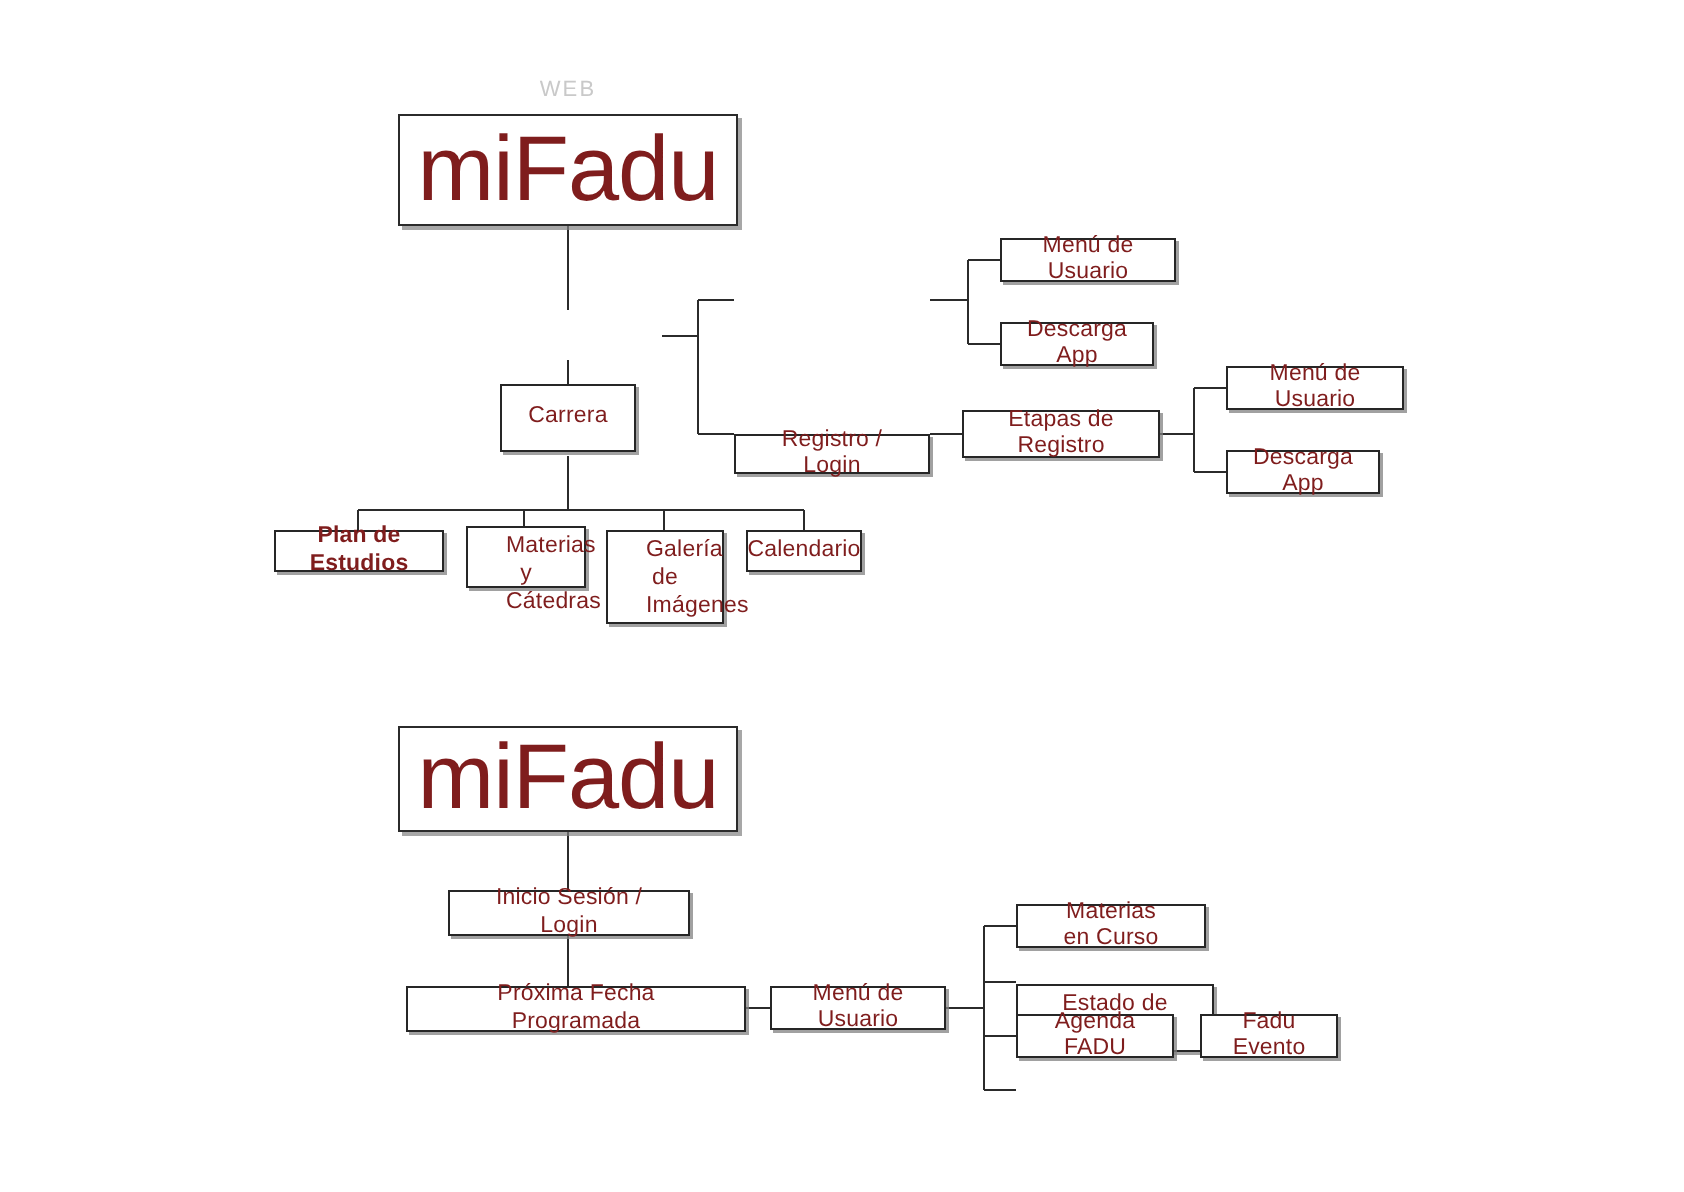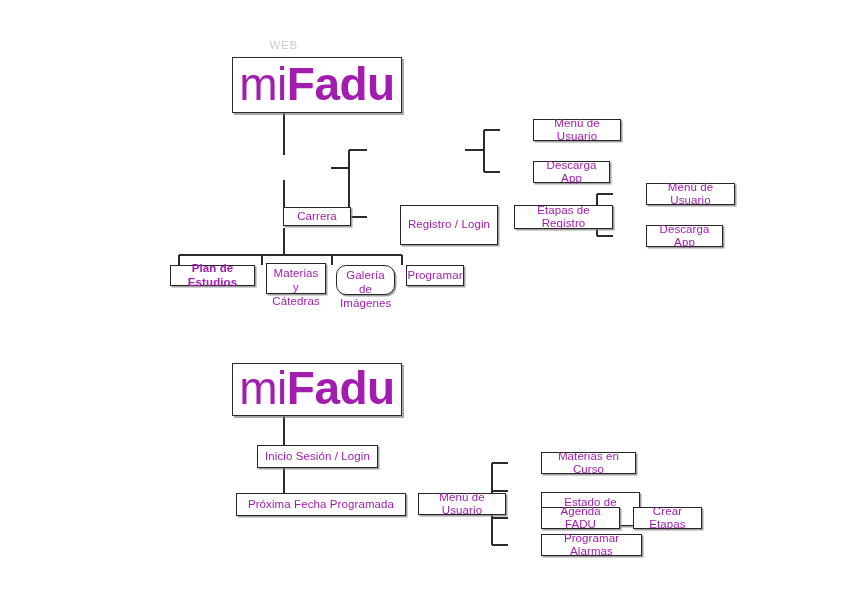--- a/index.html
+++ b/index.html
@@ -29,44 +29,43 @@
   .node {
     position: absolute;
     box-sizing: border-box;
     background: #ffffff;
     border: 1px solid #262626;
     box-shadow: 1.5px 1.5px 0 0 rgba(130,130,130,0.75);
     display: flex;
     align-items: center;
     justify-content: center;
     text-align: center;
-    color: #a21caf;
+    color: #7f1d1d;
     font-size: 11.5px;
     line-height: 13.5px;
     letter-spacing: 0.1px;
     z-index: 2;
-    padding: 0 3px;
-    margin-left: 33px;
+    padding: 0 19px;
   }
   .node.two-line {
     line-height: 14px;
   }
   .node.big {
     border: 1.2px solid #2b2b2b;
     box-shadow: 2px 2px 0 0 rgba(130,130,130,0.7);
     font-size: 46px;
     line-height: 46px;
     letter-spacing: -0.5px;
     padding-bottom: 3px;
   }
   .node.big .logo-light {
     font-weight: 400;
   }
   .node.big .logo-bold {
-    font-weight: 700;
+    font-weight: 400;
   }
   .section-label {
     position: absolute;
     color: #c9c9c9;
     font-size: 11px;
     letter-spacing: 1.1px;
     text-align: center;
     z-index: 2;
     text-transform: uppercase;
   }
@@ -125,65 +124,64 @@
   </svg>
 
   <div class="section-label" style="left:234px; top:39px; width:100px;">WEB</div>
 
   <div class="node big" style="left:199px; top:57px; width:170px; height:56px;">
     <span class="logo-light">mi</span>
       <span class="logo-bold">Fadu</span>
   </div>
 
 
-  <div class="node" style="left:250px; top:207px; width:68px; height:19px;">Carrera</div>
+  <div class="node" style="left:250px; top:192px; width:68px; height:34px;">Carrera</div>
 
 
-  <div class="node" style="left:367px; top:205px; width:98px; height:40px;">Registro / Login</div>
+  <div class="node" style="left:367px; top:217px; width:98px; height:20px;">Registro / Login</div>
 
   <div class="node" style="left:500px; top:119px; width:88px; height:22px;">Menú de Usuario</div>
 
   <div class="node" style="left:500px; top:161px; width:77px; height:22px;">Descarga App</div>
 
   <div class="node" style="left:481px; top:205px; width:99px; height:24px;">Etapas de Registro</div>
 
   <div class="node" style="left:613px; top:183px; width:89px; height:22px;">Menú de Usuario</div>
 
   <div class="node" style="left:613px; top:225px; width:77px; height:22px;">Descarga App</div>
 
   <div class="node" style="left:137px; top:265px; width:85px; height:21px;font-weight:bold;">Plan de Estudios</div>
 
   <div class="node two-line" style="left:233px; top:263px; width:60px; height:31px; display:block; padding-top:2px;">
     <div>Materias y</div>
     <div>Cátedras</div>
   </div>
 
-  <div class="node two-line" style="left:303px; top:265px; width:59px; height:30px; display:block; padding-top:2px;border-radius:10px;">
+  <div class="node two-line" style="left:303px; top:265px; width:59px; height:47px; display:block; padding-top:2px;">
     <div>Galería de</div>
     <div>Imágenes</div>
   </div>
 
-  <div class="node" style="left:373px; top:265px; width:58px; height:21px;">Programar</div>
+  <div class="node" style="left:373px; top:265px; width:58px; height:21px;">Calendario</div>
 
   <div class="section-label" style="left:246px; top:345px; width:100px;margin-top:40px;">APP</div>
 
   <div class="node big" style="left:199px; top:363px; width:170px; height:53px;">
     <span class="logo-light">mi</span>
       <span class="logo-bold">Fadu</span>
   </div>
 
   <div class="node" style="left:203px; top:493px; width:170px; height:23px;">Próxima Fecha Programada</div>
 
   <div class="node" style="left:224px; top:445px; width:121px; height:23px;">Inicio Sesión / Login</div>
 
   <div class="node" style="left:385px; top:493px; width:88px; height:22px;">Menú de Usuario</div>
 
   <div class="node" style="left:508px; top:452px; width:95px; height:22px;">Materias en Curso</div>
 
   <div class="node" style="left:508px; top:492px; width:99px; height:34px;">Estado de Cursada</div>
 
   <div class="node" style="left:508px; top:507px; width:79px; height:22px;">Agenda FADU</div>
 
-  <div class="node" style="left:600px; top:507px; width:69px; height:22px;">Crear Etapas</div>
+  <div class="node" style="left:600px; top:507px; width:69px; height:22px;">Fadu Evento</div>
 
-  <div class="node" style="left:508px; top:534px; width:101px; height:22px;">Programar Alarmas</div>
 
 </div>
 
 </body></html>

